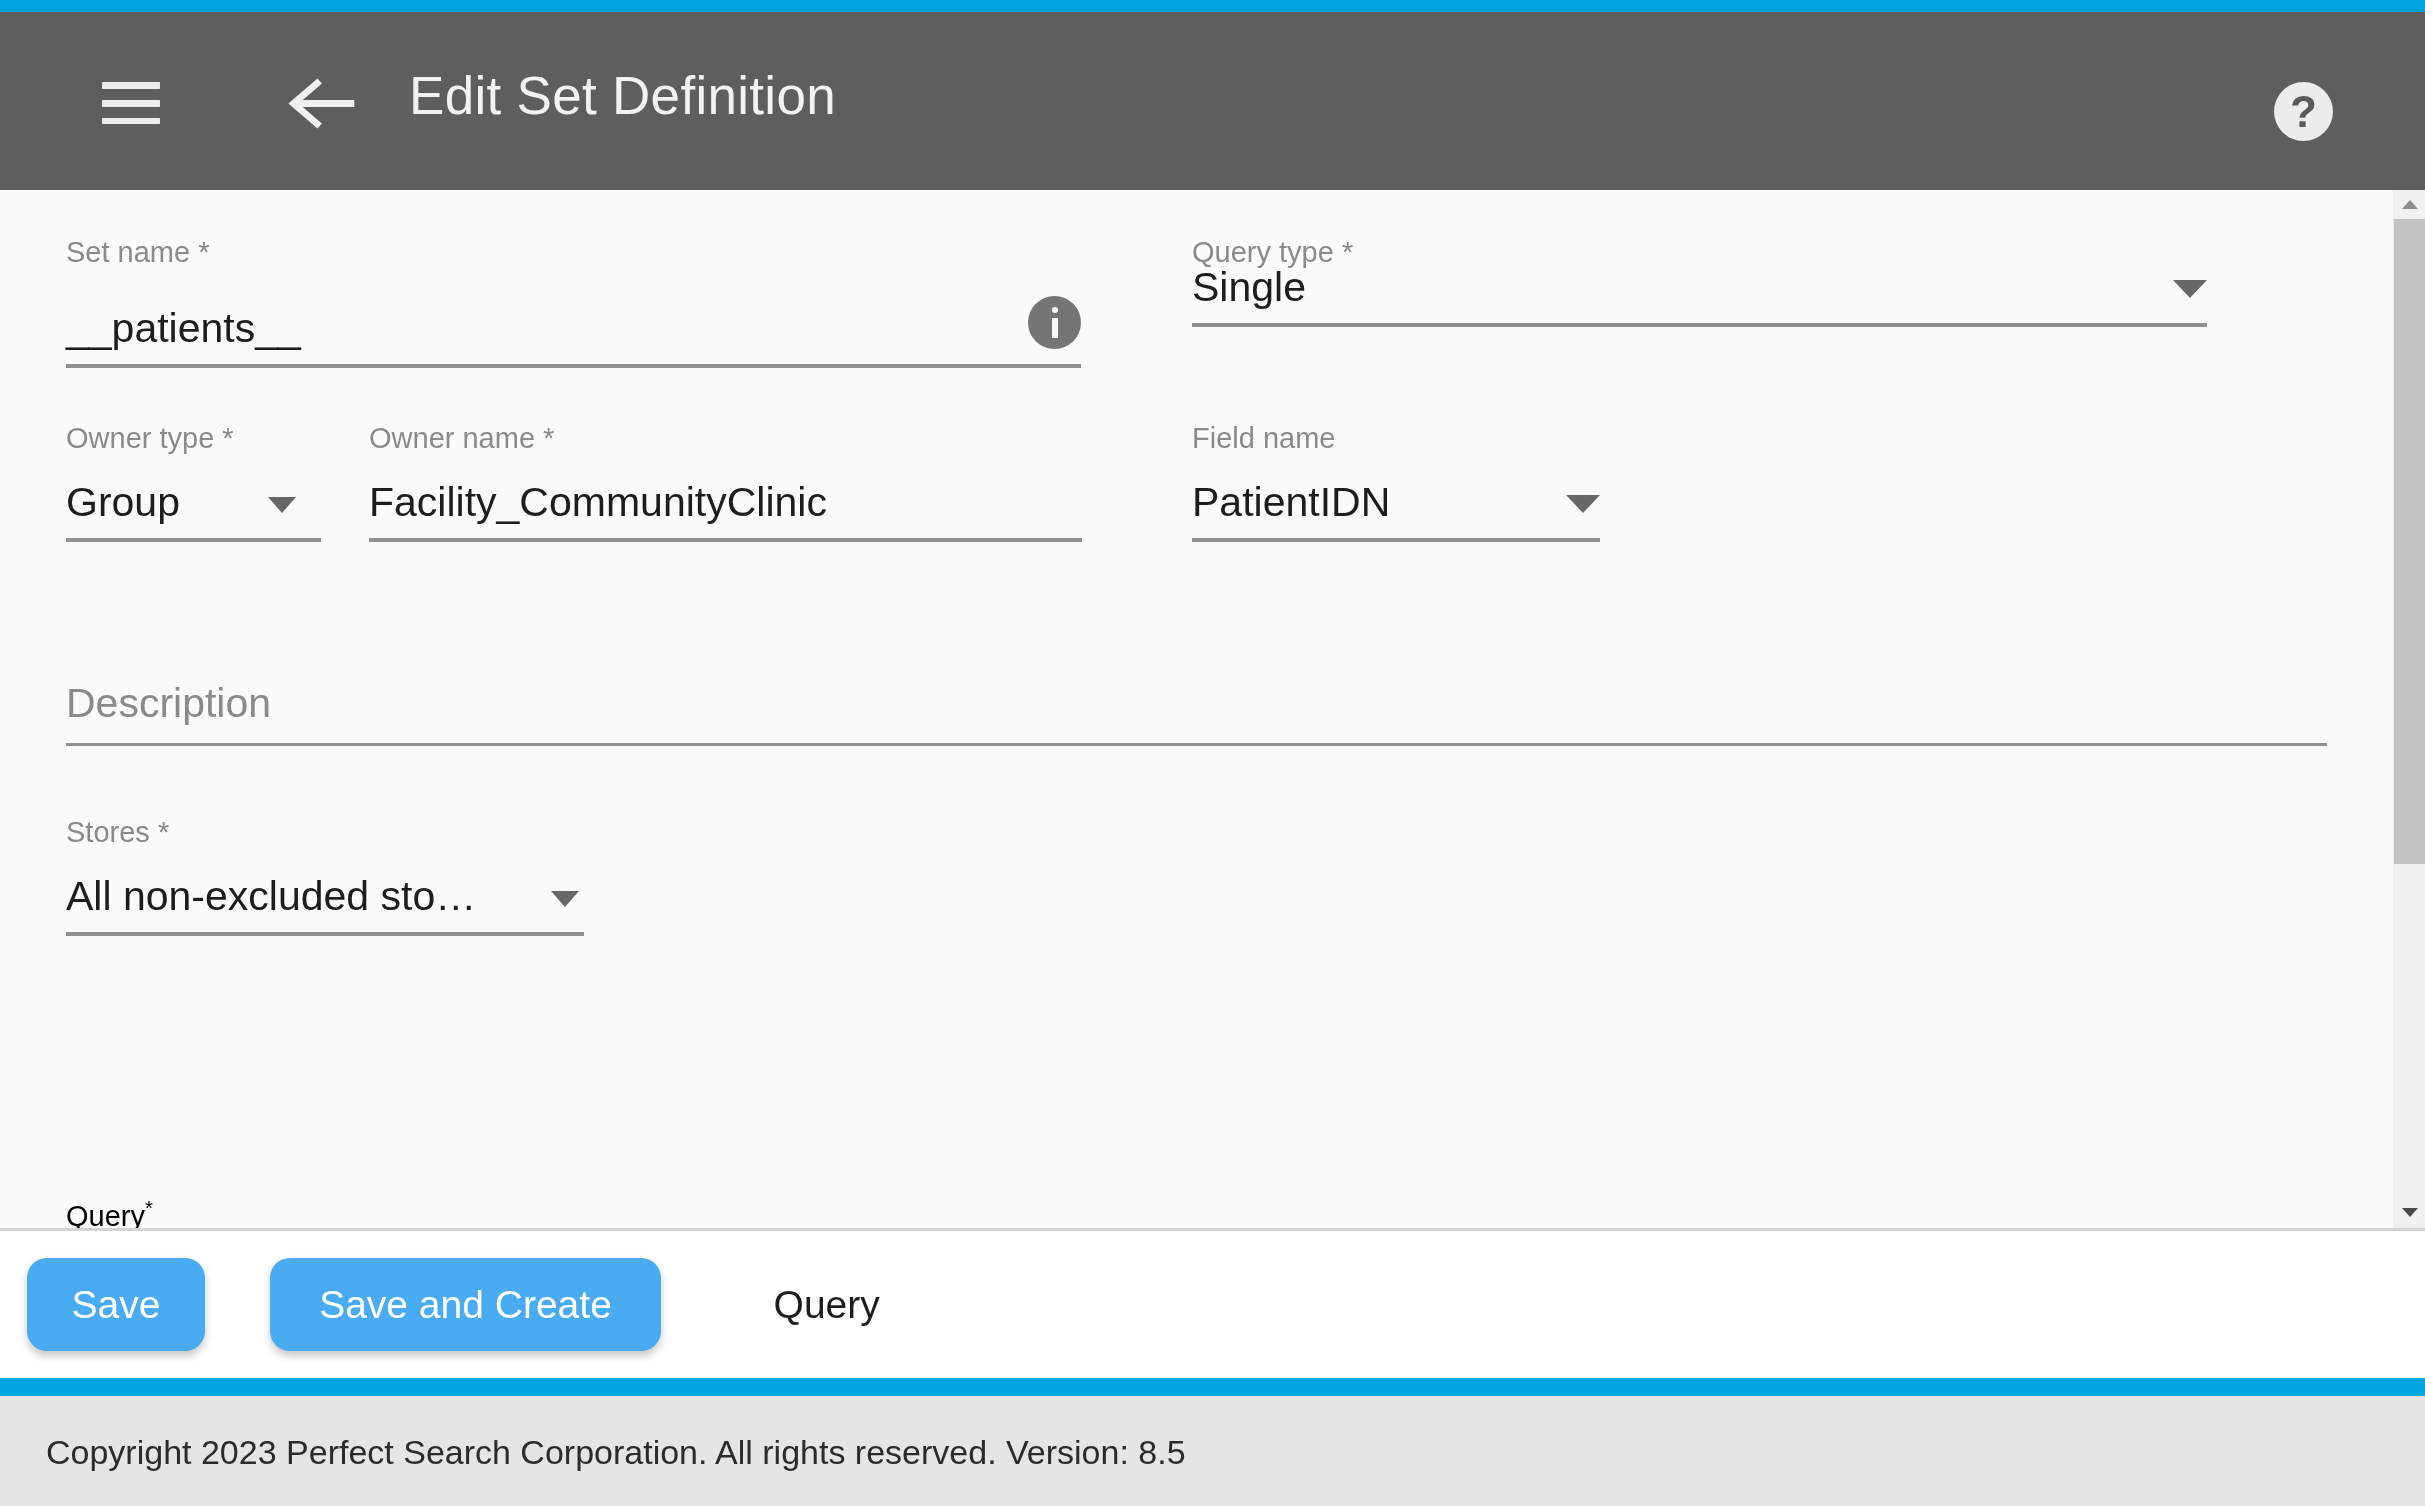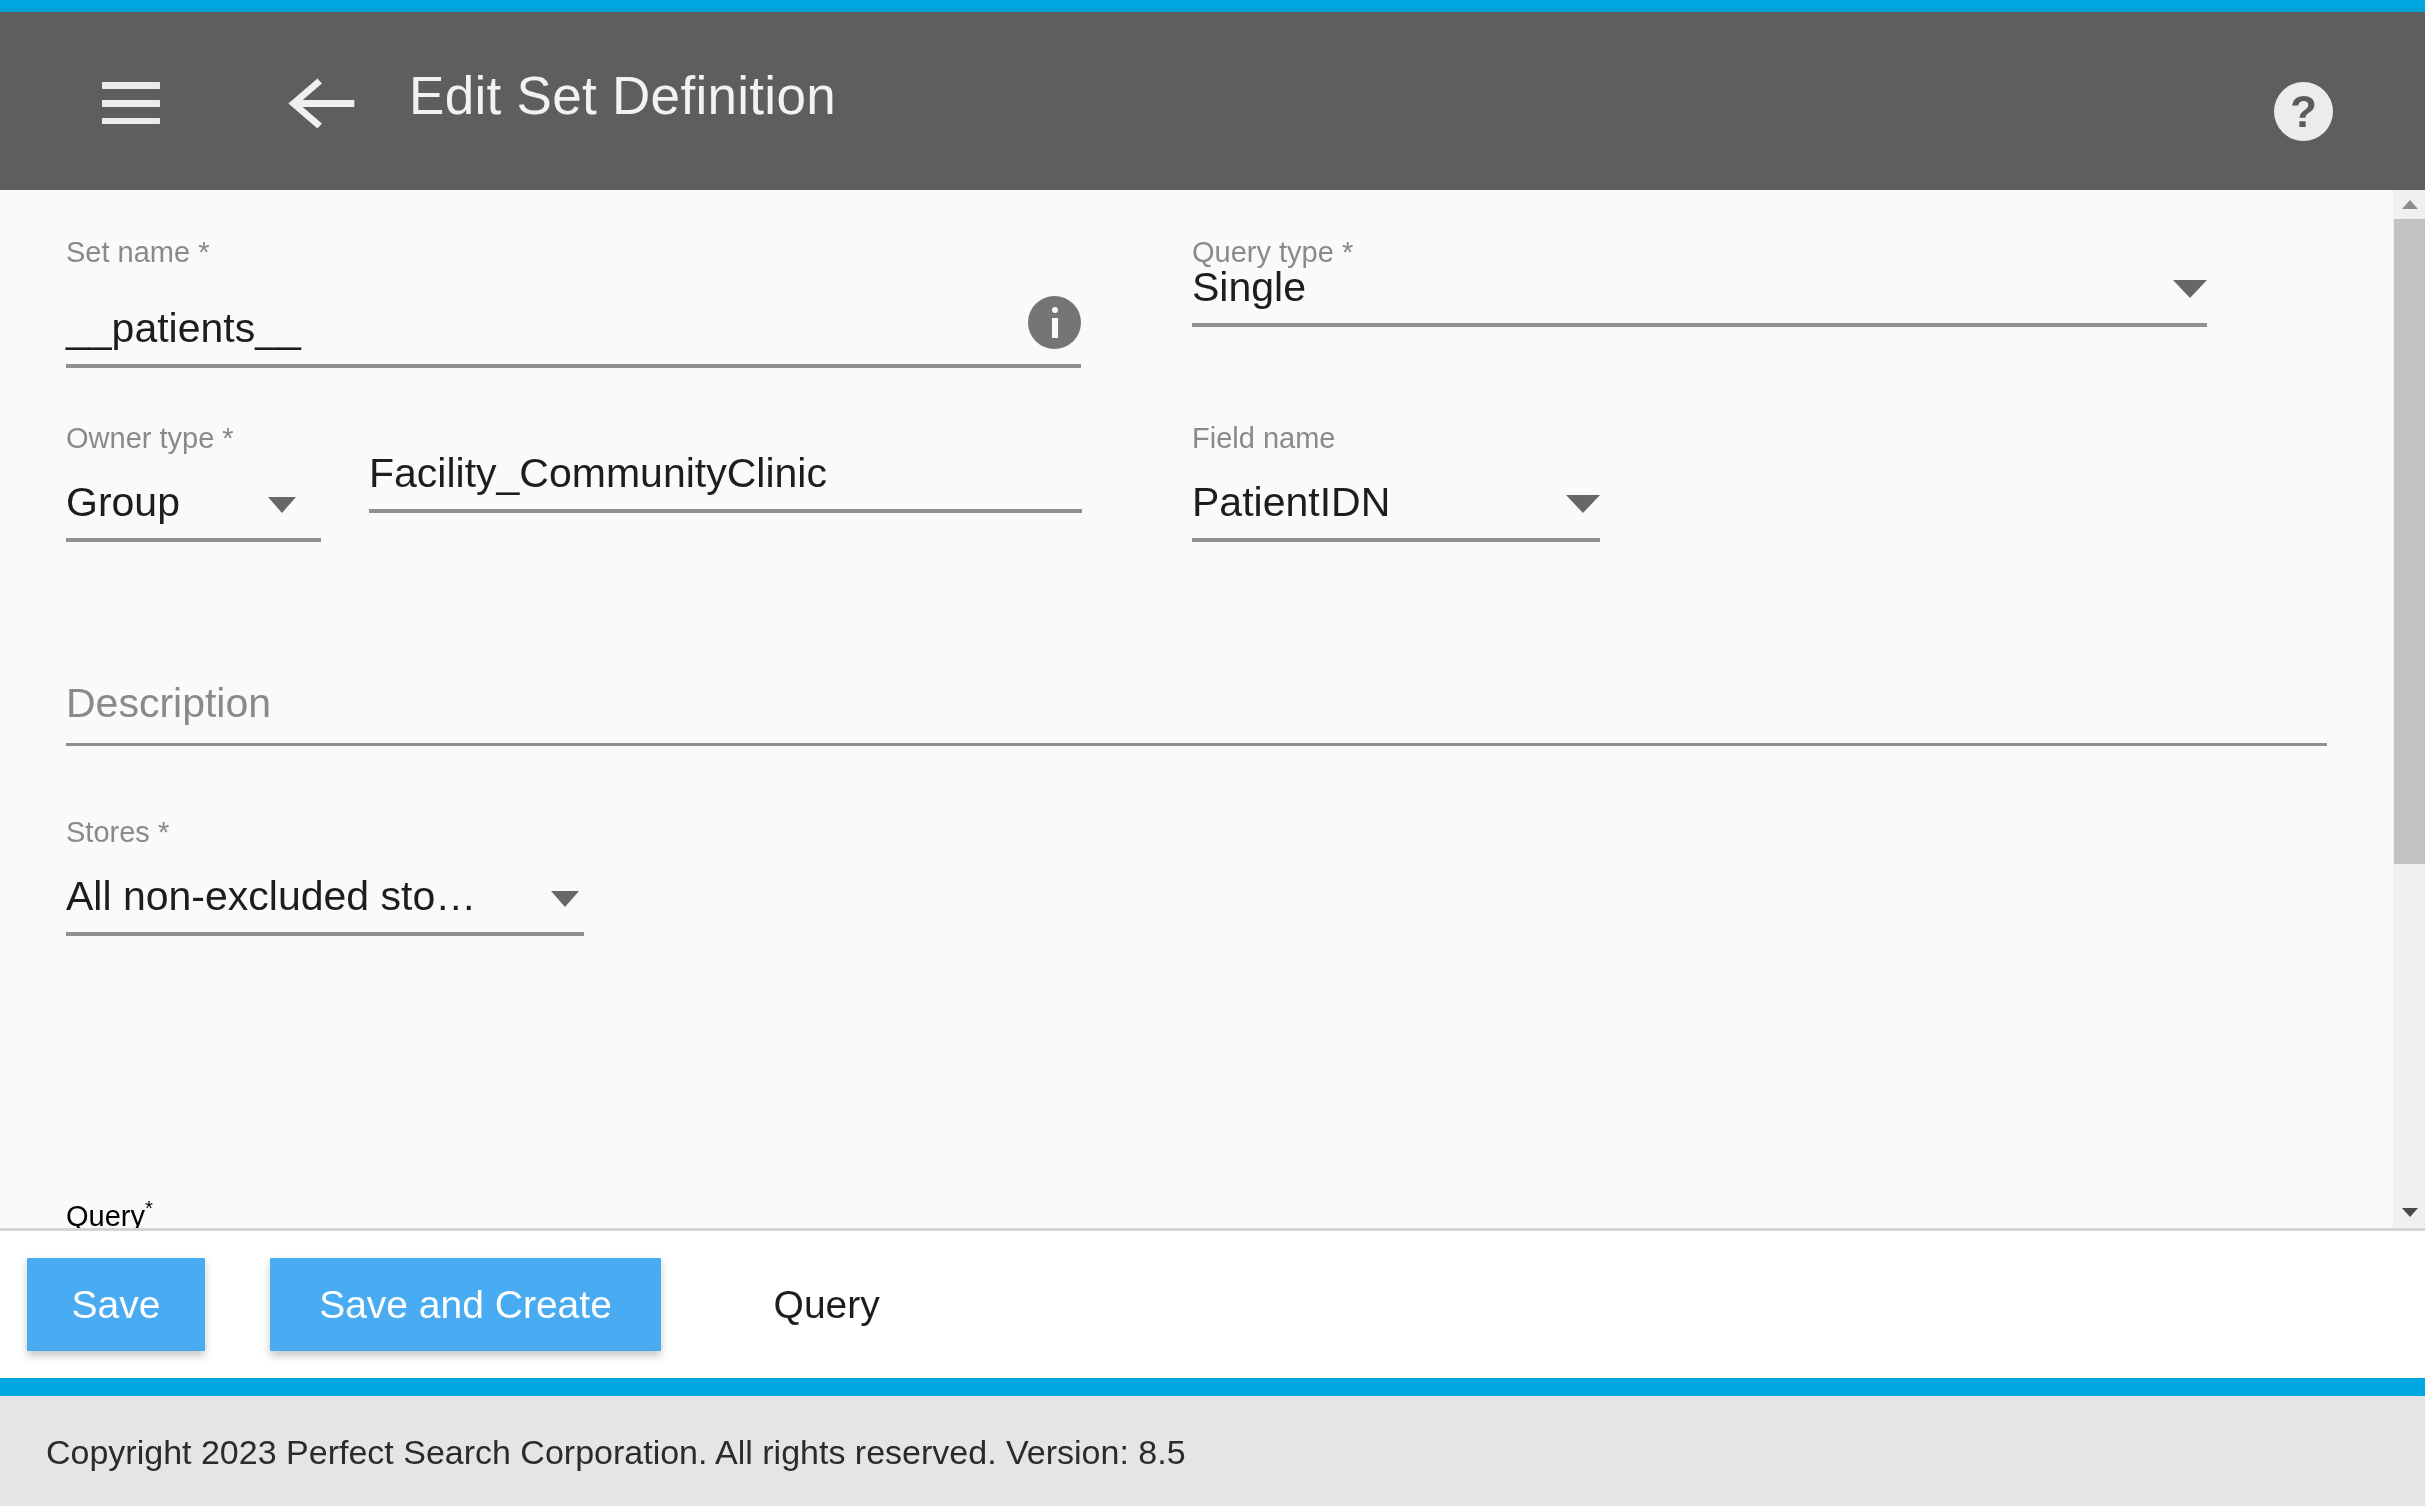--- a/index.html
+++ b/index.html
@@ -265,21 +265,21 @@
     top: 1228px; left: 0;
     width: 2426px;
     height: 149px;
     background: #ffffff;
     border-top: 3.4px solid #d4d4d4;
   }
   .btn {
     position: absolute;
     top: 27px;
     height: 93px;
-    border-radius: 1px;
+    border-radius: 20px;
     border: none;
     background: #49abf2;
     color: #ffffff;
     font-size: 39px;
     font-family: "Liberation Sans", sans-serif;
     font-weight: 400;
     cursor: pointer;
     box-shadow: 0 4.2px 8.5px rgba(0,0,0,0.22);
     padding: 0 29px;
     line-height: 93px;
@@ -389,20 +389,24 @@
           <span class="req">*</span>
         </div>
         <div class="field-row-value" style="margin-top:29px;">
           <div class="field-value">Group</div>
           <span class="caret caret-sm" style="margin-bottom:10.2px; margin-right:25.5px;"></span>
         </div>
         <div class="field-underline" style="margin-top:15.3px;"></div>
       </div>
 
       <div class="field" style="left:369px; top:234px; width:713px;">
+        <div class="field-label">
+          <span>Owner name</span>
+          <span class="req">*</span>
+        </div>
         <div class="field-row-value" style="margin-top:29px;">
           <div class="field-value">Facility_CommunityClinic</div>
         </div>
         <div class="field-underline" style="margin-top:15.3px;"></div>
       </div>
 
       <div class="field" style="left:1192px; top:234px; width:408px;">
         <div class="field-label">
           <span>Field name</span>
           <span class="req"></span>

